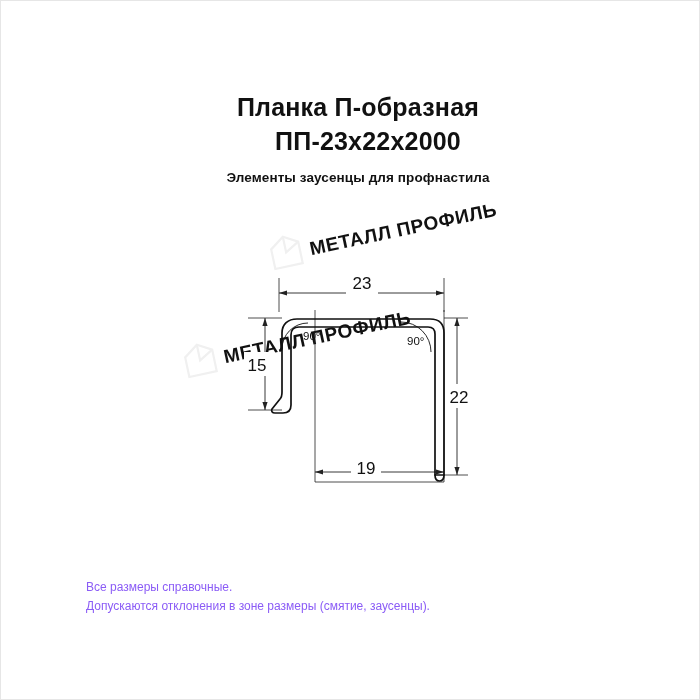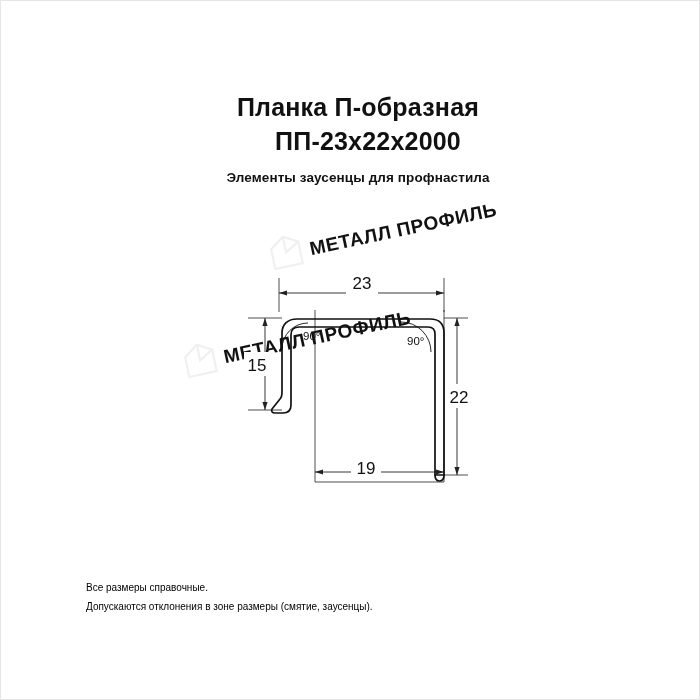--- a/index.html
+++ b/index.html
@@ -77,23 +77,23 @@
     letter-spacing: 0.6px;
     white-space: nowrap;
   }
   .notes {
     position: absolute;
     left: 86px;
     top: 578px;
     width: 560px;
   }
   .notes div {
-    font-size: 10px;
+    font-size: 12px;
     line-height: 19px;
-    color: #000000;
+    color: #8b5cf6;
   }
   svg text {
     font-family: "Liberation Sans", sans-serif;
     fill: #111111;
   }
 </style>
 </head>
 <body>
 
 <div class="page">

